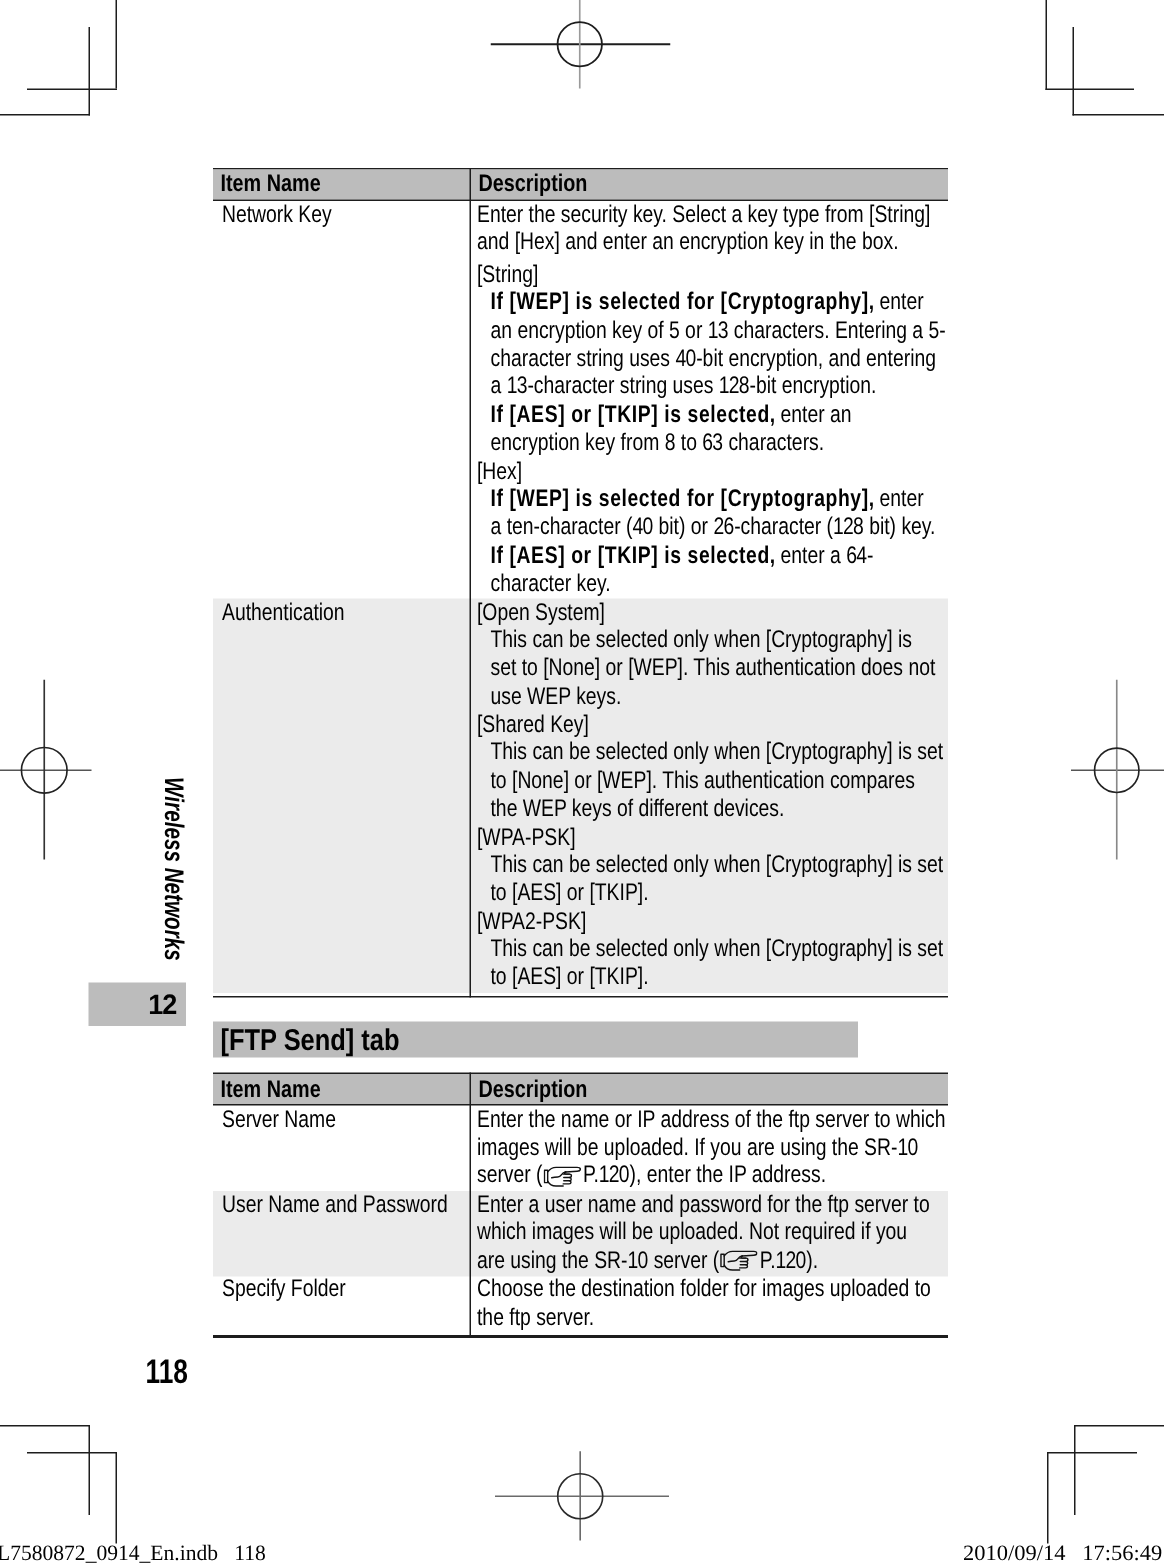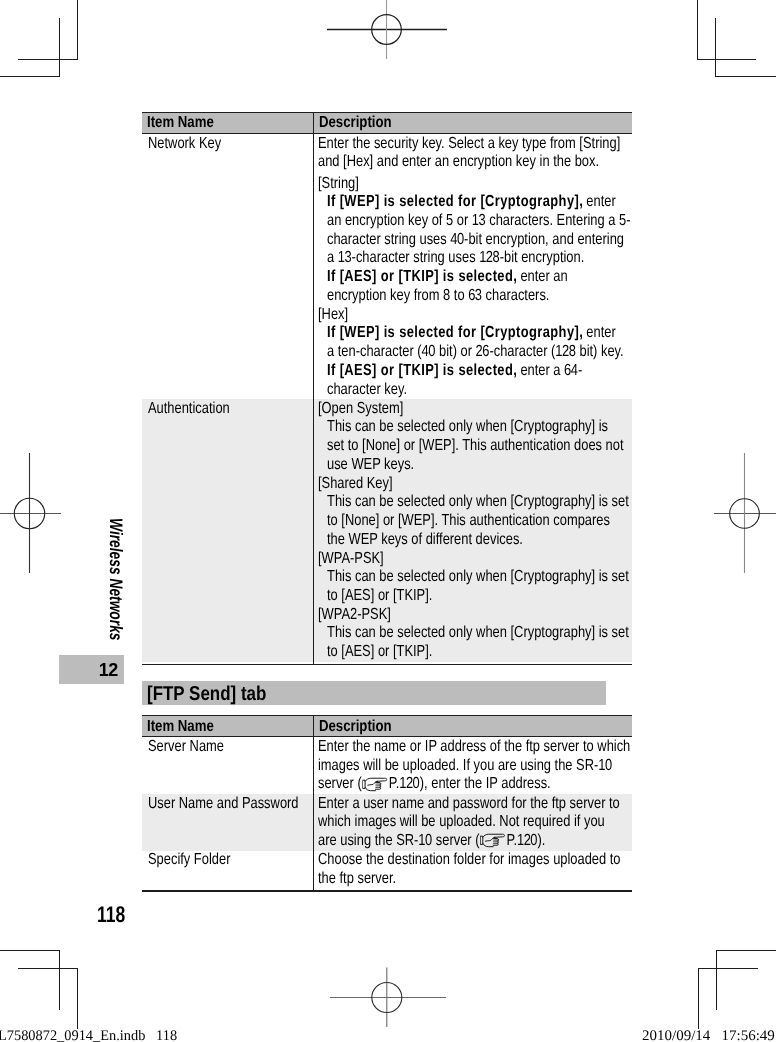--- a/index.html
+++ b/index.html
@@ -144,21 +144,21 @@
       <div class="cellw" style="left:318.2px;top:549.5600000000002px;transform:scaleX(0.806);font-size:16px;line-height:18.73px;white-space:pre"><span class="txt">[WPA-PSK]</span></div>
       <div class="cellw" style="left:327.2px;top:568.2900000000002px;transform:scaleX(0.806);font-size:16px;line-height:18.73px;white-space:pre"><span class="txt">This can be selected only when [Cryptography] is set</span></div>
       <div class="cellw" style="left:327.2px;top:587.0200000000002px;transform:scaleX(0.806);font-size:16px;line-height:18.73px;white-space:pre"><span class="txt">to [AES] or [TKIP].</span></div>
       <div class="cellw" style="left:318.2px;top:605.7500000000002px;transform:scaleX(0.806);font-size:16px;line-height:18.73px;white-space:pre"><span class="txt">[WPA<span class="num">2</span>-PSK]</span></div>
       <div class="cellw" style="left:327.2px;top:624.4800000000002px;transform:scaleX(0.806);font-size:16px;line-height:18.73px;white-space:pre"><span class="txt">This can be selected only when [Cryptography] is set</span></div>
       <div class="cellw" style="left:327.2px;top:643.2100000000003px;transform:scaleX(0.806);font-size:16px;line-height:18.73px;white-space:pre"><span class="txt">to [AES] or [TKIP].</span></div>
       <div class="rule" style="left:141.9px;top:663.5400000000001px;width:490px;height:1.4px"></div>
       <div class="rule" style="left:313.3px;top:111.6px;width:1.0px;height:553.34px"></div>
     </div>
 
-  <div class="band" id="section-band" style="left:141.9px;top:681.2px;width:464px;height:23.8px;">
+  <div class="band" id="section-band" style="left:141.9px;top:681.2px;width:430px;height:23.8px;">
     <span class="lbl" style="left:5.3px;top:2.6px;">[FTP Send] tab</span>
   </div>
 
   <div id="table2">
       <div class="rule" style="left:141.9px;top:714.9499999999999px;width:490px;height:1.35px"></div>
       <div class="hdr" style="left:141.9px;top:716.3px;width:490px;height:19.8px"></div>
       <div class="cellw" style="left:147.4px;top:718.5999999999999px;transform:scaleX(0.825);font-size:16px;line-height:16px;font-weight:bold;white-space:pre">Item Name</div>
       <div class="cellw" style="left:319.1px;top:718.5999999999999px;transform:scaleX(0.825);font-size:16px;line-height:16px;font-weight:bold;white-space:pre">Description</div>
       <div class="rule" style="left:141.9px;top:736.0999999999999px;width:490px;height:1.35px"></div>
       <div class="cellw" style="left:147.70000000000002px;top:737.9999999999999px;transform:scaleX(0.806);font-size:16px;line-height:18.73px;white-space:pre">Server Name</div>

